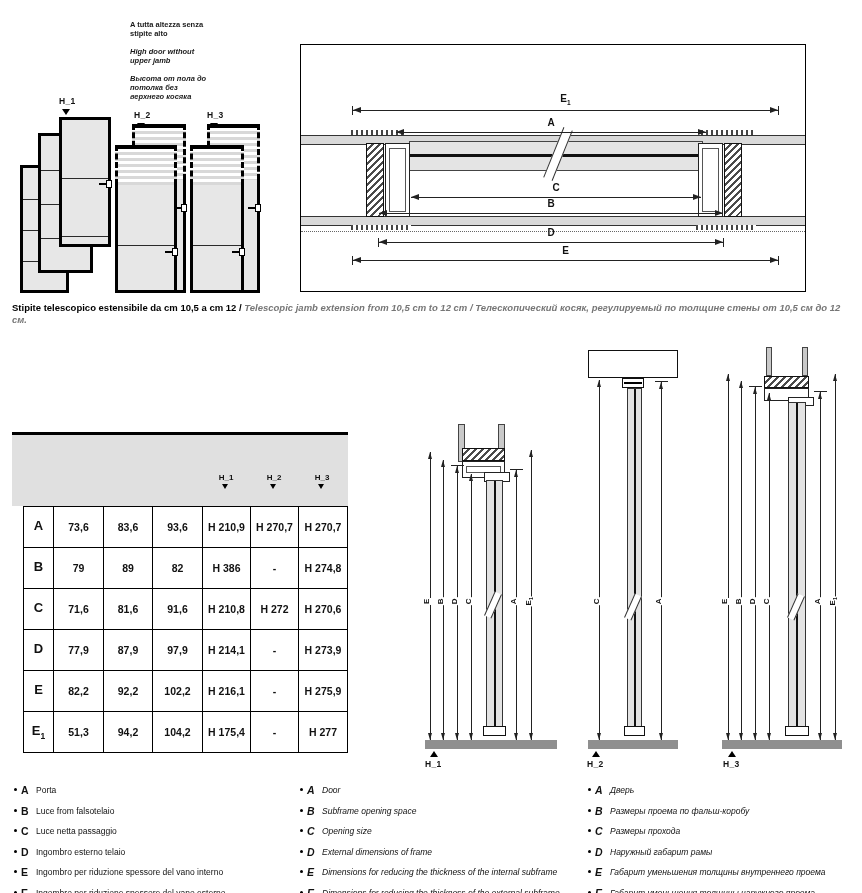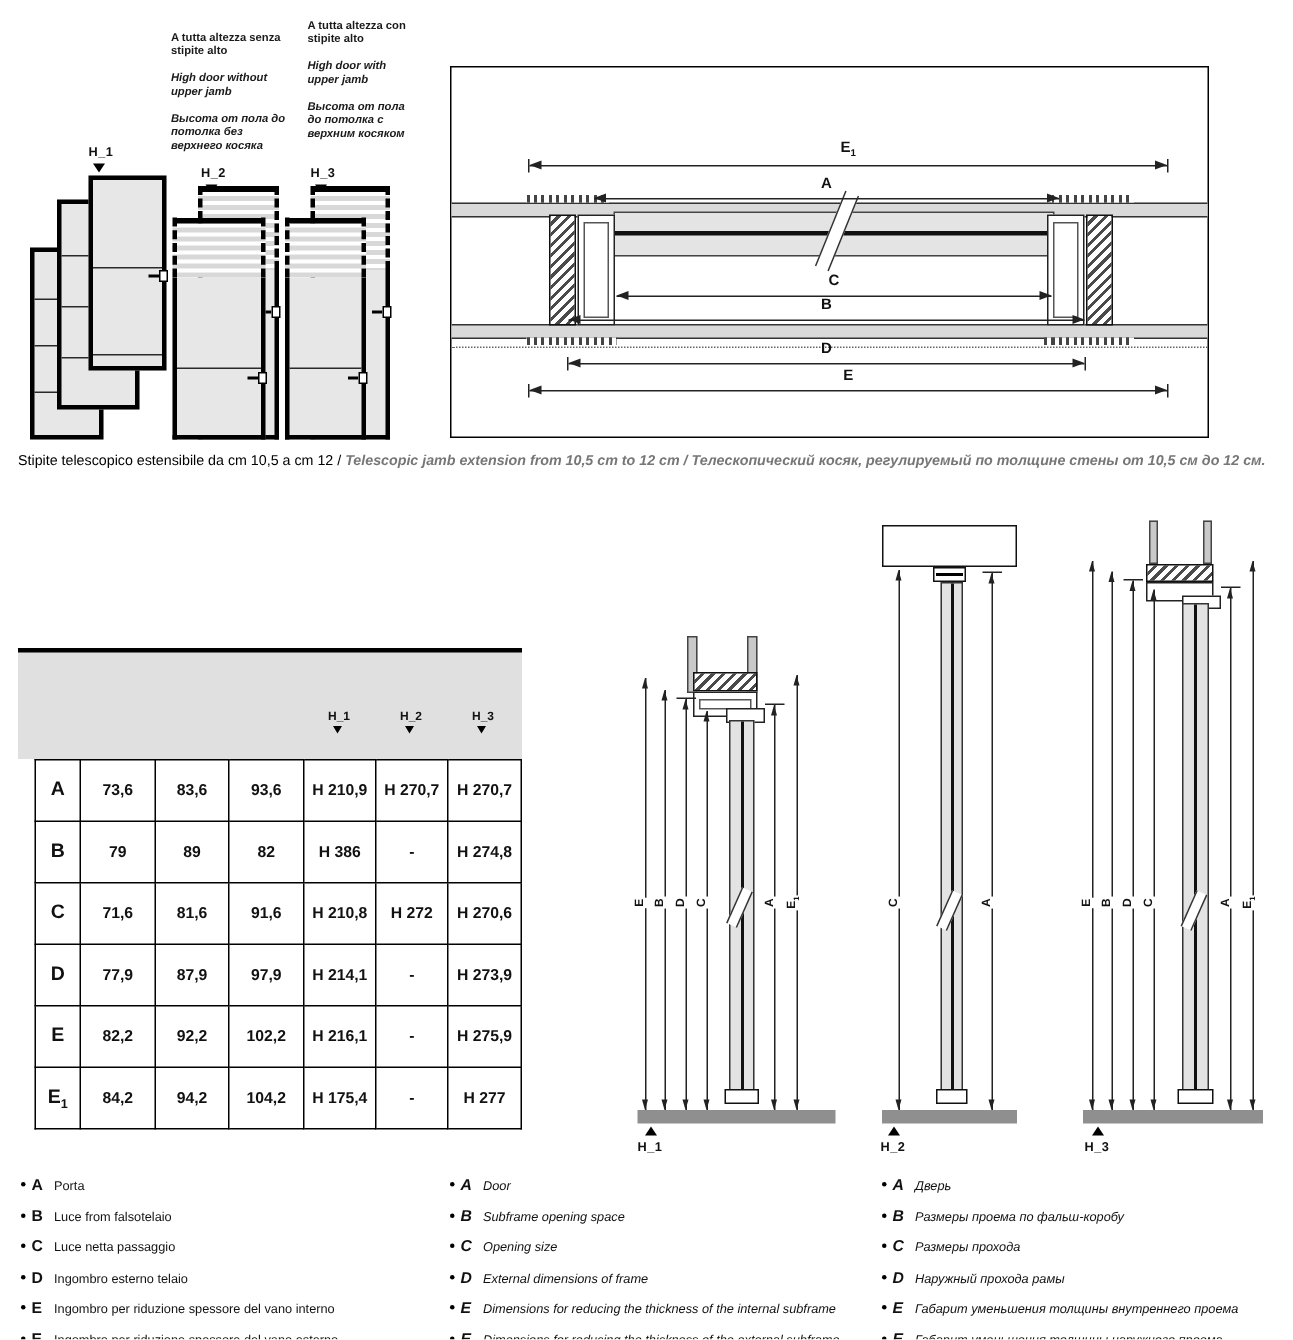--- a/index.html
+++ b/index.html
@@ -48,21 +48,21 @@
   .vdoor{position:absolute;background:#e3e3e3;border:1px solid #333;box-sizing:border-box;}
   .vdoor .core{position:absolute;left:45%;top:0;bottom:0;width:2px;background:#111;}
   .brk-v{position:absolute;width:8px;height:26px;background:#fff;border-left:1.2px solid #333;border-right:1.2px solid #333;transform:rotate(24deg);box-sizing:border-box;}
   .post{position:absolute;background:#c9c9c9;border:1px solid #444;box-sizing:border-box;}
   .floor{position:absolute;background:#8f8f8f;}
   .roller{position:absolute;background:#fff;border:1.5px solid #111;box-sizing:border-box;}
   .track{position:absolute;background:#fff;border:1.5px solid #111;box-sizing:border-box;}
   .track .tline{position:absolute;left:1px;right:1px;top:3px;height:2px;background:#000;}
   
   .caption{position:absolute;left:12px;top:302px;width:845px;font-size:9.5px;line-height:12px;}
-  .caption .b{font-weight:normal;color:#000;}
+  .caption .b{font-weight:bold;color:#000;}
   .caption .i{font-weight:bold;font-style:italic;color:#767676;}
   
   .ftable{position:absolute;left:12px;top:432px;width:336px;}
   .thead{position:relative;height:71px;background:#e0e0e0;border-top:3px solid #000;box-sizing:content-box;}
   .ttitle{position:absolute;left:10px;top:5px;font-size:13px;font-weight:bold;line-height:18px;}
   .ttitle .lat{font-style:italic;}
   .chead{position:absolute;width:40px;text-align:center;font-size:8px;font-weight:bold;top:38px;}
   .chead .dn-tri{left:16px;top:11px;border-left-width:3.5px;border-right-width:3.5px;border-top-width:5px;}
   table.grid{border-collapse:collapse;margin-left:11px;table-layout:fixed;}
   table.grid td{border:1px solid #000;height:40px;text-align:center;vertical-align:middle;font-size:10.5px;font-weight:bold;padding:0;}
@@ -72,29 +72,24 @@
   .leg-item{display:flex;align-items:flex-start;margin-bottom:5px;font-size:8.5px;line-height:10.5px;}
   .bullet{flex:none;width:3px;height:3px;border-radius:50%;background:#000;margin:3px 4px 0 0;}
   .lt{flex:none;width:15px;font-size:10.5px;font-weight:bold;line-height:10.5px;}
   .leg.lat .leg-item{font-style:italic;}
 </style>
 </head>
 <body>
 
 <div class="page">
 
-  <div class="ann" style="left:114px;top:20px;width:80px;">
+  <div class="ann" style="left:130px;top:20px;width:80px;">
     <p>A tutta altezza senza stipite alto</p>
     <p class="lat">High door without upper jamb</p>
     <p class="lat">Высота от пола до потолка без верхнего косяка</p>
-  </div>
-  <div class="ann" style="left:205px;top:12px;width:72px;">
-    <p>A tutta altezza con stipite alto</p>
-    <p class="lat">High door with upper jamb</p>
-    <p class="lat">Высота от пола до потолка с верхним косяком</p>
   </div>
 
   <span class="hlabel" style="left:59px;top:96px;">H_1</span>
   <i class="dn-tri" style="left:62px;top:109px;"></i>
   <div class="door-solid" style="left:20px;top:165px;width:49px;height:128px;">
     <div class="dline" style="top:31px;"></div>
     <div class="dline" style="top:62px;"></div>
     <div class="dline" style="top:93px;"></div>
   </div>
   <div class="door-solid" style="left:38px;top:133px;width:55px;height:140px;">
@@ -257,21 +252,21 @@
         <td class="rl"><span>E</span><sub></sub></td>
         <td>82,2</td>
             <td>92,2</td>
             <td>102,2</td>
             <td>H 216,1</td>
             <td>-</td>
             <td>H 275,9</td>
       </tr>
       <tr>
         <td class="rl"><span>E</span><sub>1</sub></td>
-        <td>84,2</td>
+        <td>51,3</td>
             <td>94,2</td>
             <td>104,2</td>
             <td>H 175,4</td>
             <td>-</td>
             <td>H 277</td>
       </tr>
     </tbody>
       </table>
   </div>
 
@@ -432,21 +427,21 @@
         <span>Размеры проема по фальш-коробу</span>
       </div>
     <div class="leg-item">
         <i class="bullet"></i>
         <span class="lt"><span>C</span><sub></sub></span>
         <span>Размеры прохода</span>
       </div>
     <div class="leg-item">
         <i class="bullet"></i>
         <span class="lt"><span>D</span><sub></sub></span>
-        <span>Наружный прохода рамы</span>
+        <span>Наружный габарит рамы</span>
       </div>
     <div class="leg-item">
         <i class="bullet"></i>
         <span class="lt"><span>E</span><sub></sub></span>
         <span>Габарит уменьшения толщины внутреннего проема</span>
       </div>
     <div class="leg-item">
         <i class="bullet"></i>
         <span class="lt"><span>E</span></span>
         <span>Габарит уменьшения толщины наружного проема</span>

